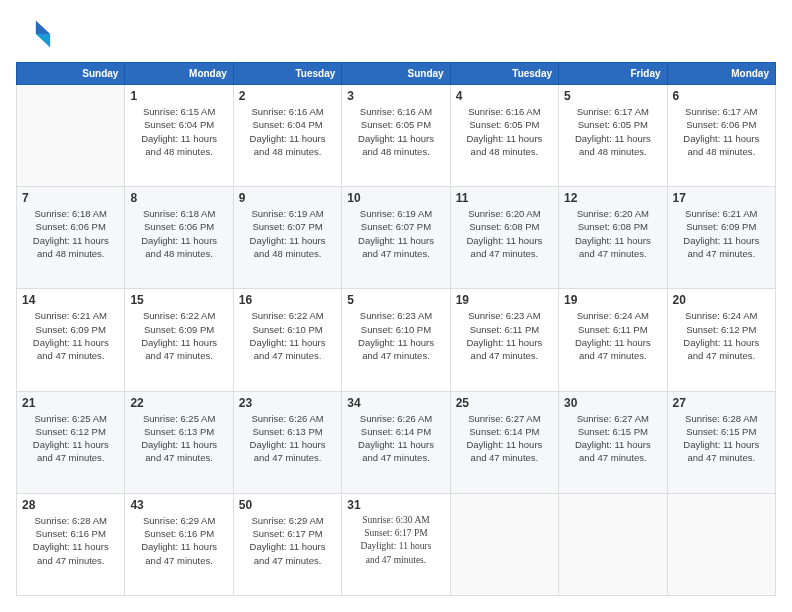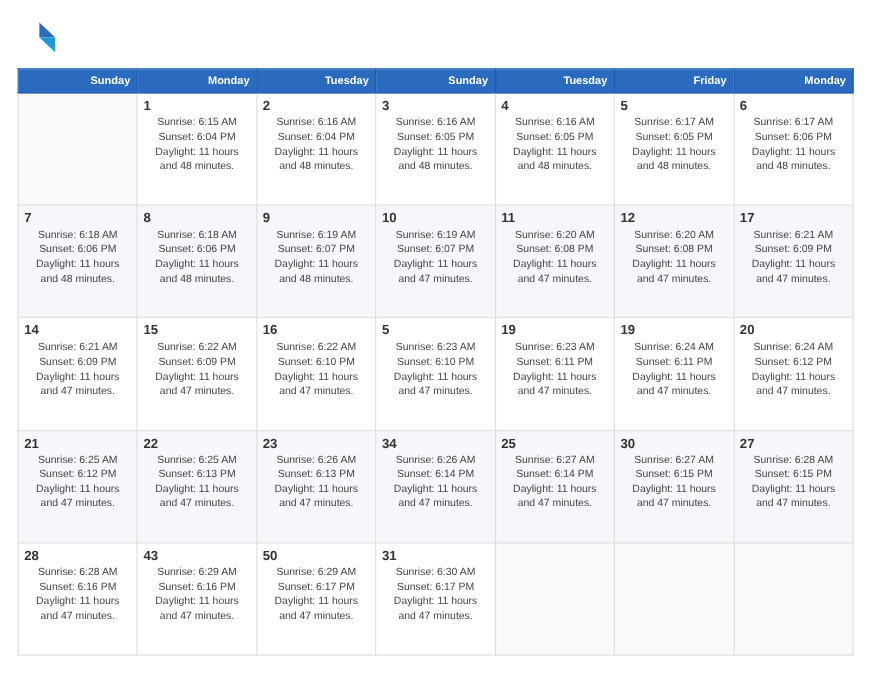--- a/index.html
+++ b/index.html
@@ -346,21 +346,21 @@
           </td>
           <td>
             <span class="day-num">50</span>
             <div class="day-info" style="white-space: pre-line;">Sunrise: 6:29 AM
 Sunset: 6:17 PM
 Daylight: 11 hours
 and 47 minutes.</div>
           </td>
           <td>
             <span class="day-num">31</span>
-            <div class="day-info" style="white-space: pre-line;">Sunrise: 6:30 AM
+            <div class="day-info" style="white-space: pre-line; font-family: Liberation Serif, serif;">Sunrise: 6:30 AM
 Sunset: 6:17 PM
 Daylight: 11 hours
 and 47 minutes.</div>
           </td>
           <td class="empty"></td>
           <td class="empty"></td>
           <td class="empty"></td>
         </tr>
       </tbody>
   </table>

